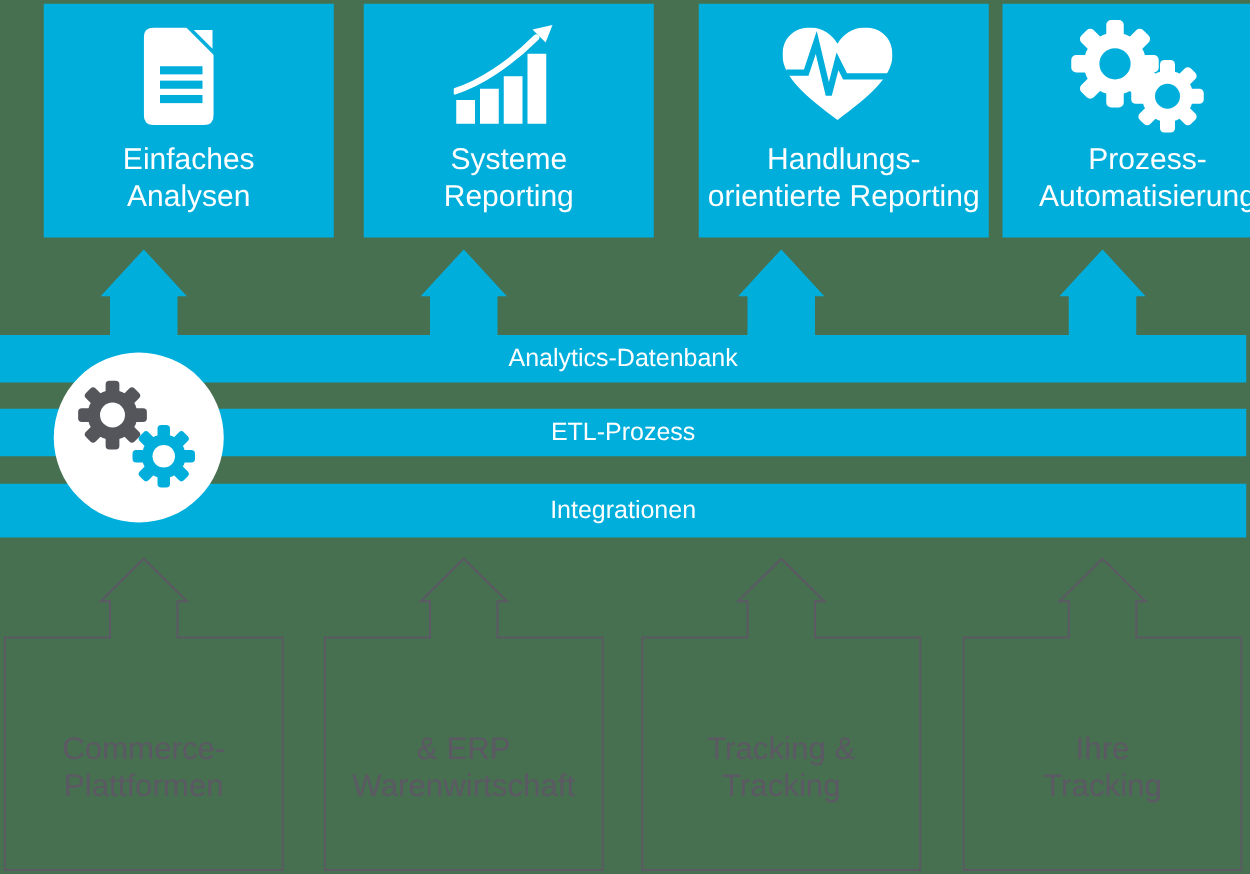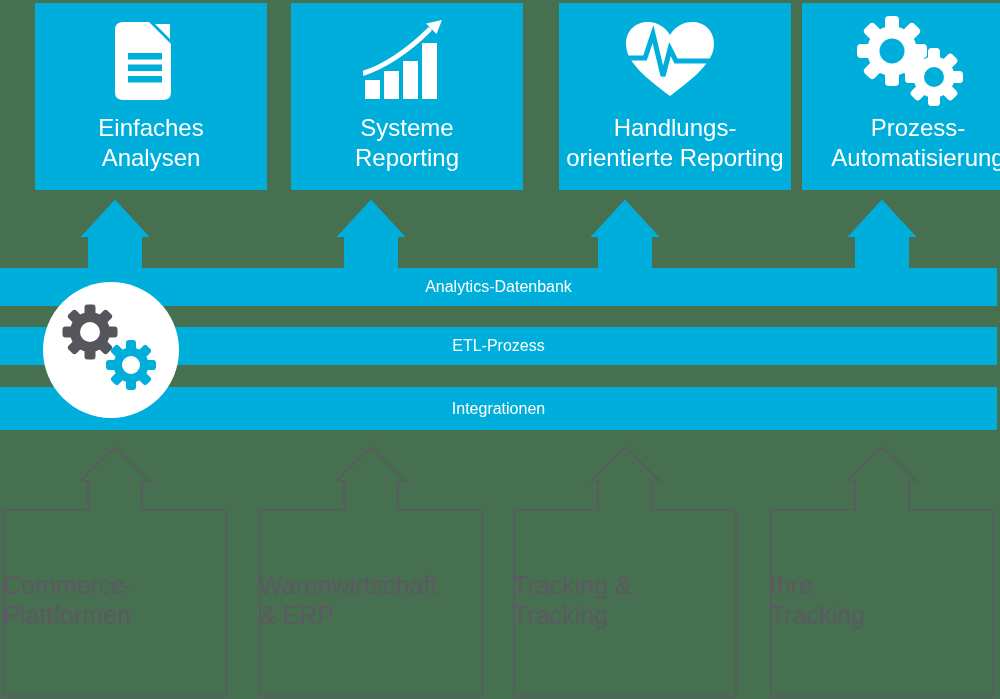--- a/index.html
+++ b/index.html
@@ -18,31 +18,31 @@
     position:absolute; top:110px; left:0; width:100%; text-align:center;
     color:#fff; font-size:24px; line-height:30px; font-weight:300;
   }
   .top-label span, .source-label span { display:block; }
   .icon-svg { position:absolute; }
   .cyan-arrow { position:absolute; top:199px; width:70px; height:70px; }
   .layer-bar {
     position:absolute; left:0; width:997px;
     background:var(--accent,#00AEDC);
     display:flex; align-items:center; justify-content:center;
-    color:#fff; font-size:16px; font-weight:300;
+    color:#fff; font-size:20px; font-weight:300;
   }
   .hub-circle {
     position:absolute; left:43px; top:282px; width:136px; height:136px;
     background:#fff; border-radius:50%;
   }
   .hub-circle svg { position:absolute; left:0; top:0; }
   .source-unit { position:absolute; top:446px; width:224px; height:252px; }
   .source-unit svg { position:absolute; left:0; top:0; }
   .source-label {
-    position:absolute; top:124px; left:0; width:100%; text-align:left;
+    position:absolute; top:138px; left:0; width:100%; text-align:center;
     color:var(--gray,#5C5864); font-size:25px; line-height:30px; font-weight:300;
   }
   .fill-accent { fill:var(--accent,#00AEDC); }
   .fill-white  { fill:#ffffff; }
   .fill-dark   { fill:var(--darkgear,#54565B); }
   .stroke-white { stroke:#ffffff; }
   .stroke-accent { stroke:var(--accent,#00AEDC); }
   .stroke-gray { stroke:var(--gray,#5C5864); }
 </style>
 </head>
@@ -167,22 +167,22 @@
       <span>Commerce-</span>
       <span>Plattformen</span>
     </div>
   </div>
 
   <div class="source-unit" style="left:259px">
     <svg width="224" height="252" viewBox="0 0 224 252">
       <path class="stroke-gray" fill="none" stroke-width="1.6" d="M0.8 64 L85 64 L85 35 L77.5 35 L112 1 L146.5 35 L139 35 L139 64 L223.2 64 L223.2 250 L0.8 250 Z"></path>
     </svg>
     <div class="source-label">
+      <span>&amp; ERP</span>
       <span>Warenwirtschaft</span>
-      <span>&amp; ERP</span>
     </div>
   </div>
 
   <div class="source-unit" style="left:513px">
     <svg width="224" height="252" viewBox="0 0 224 252">
       <path class="stroke-gray" fill="none" stroke-width="1.6" d="M0.8 64 L85 64 L85 35 L77.5 35 L112 1 L146.5 35 L139 35 L139 64 L223.2 64 L223.2 250 L0.8 250 Z"></path>
     </svg>
     <div class="source-label">
       <span>Tracking &amp;</span>
       <span>Tracking</span>

